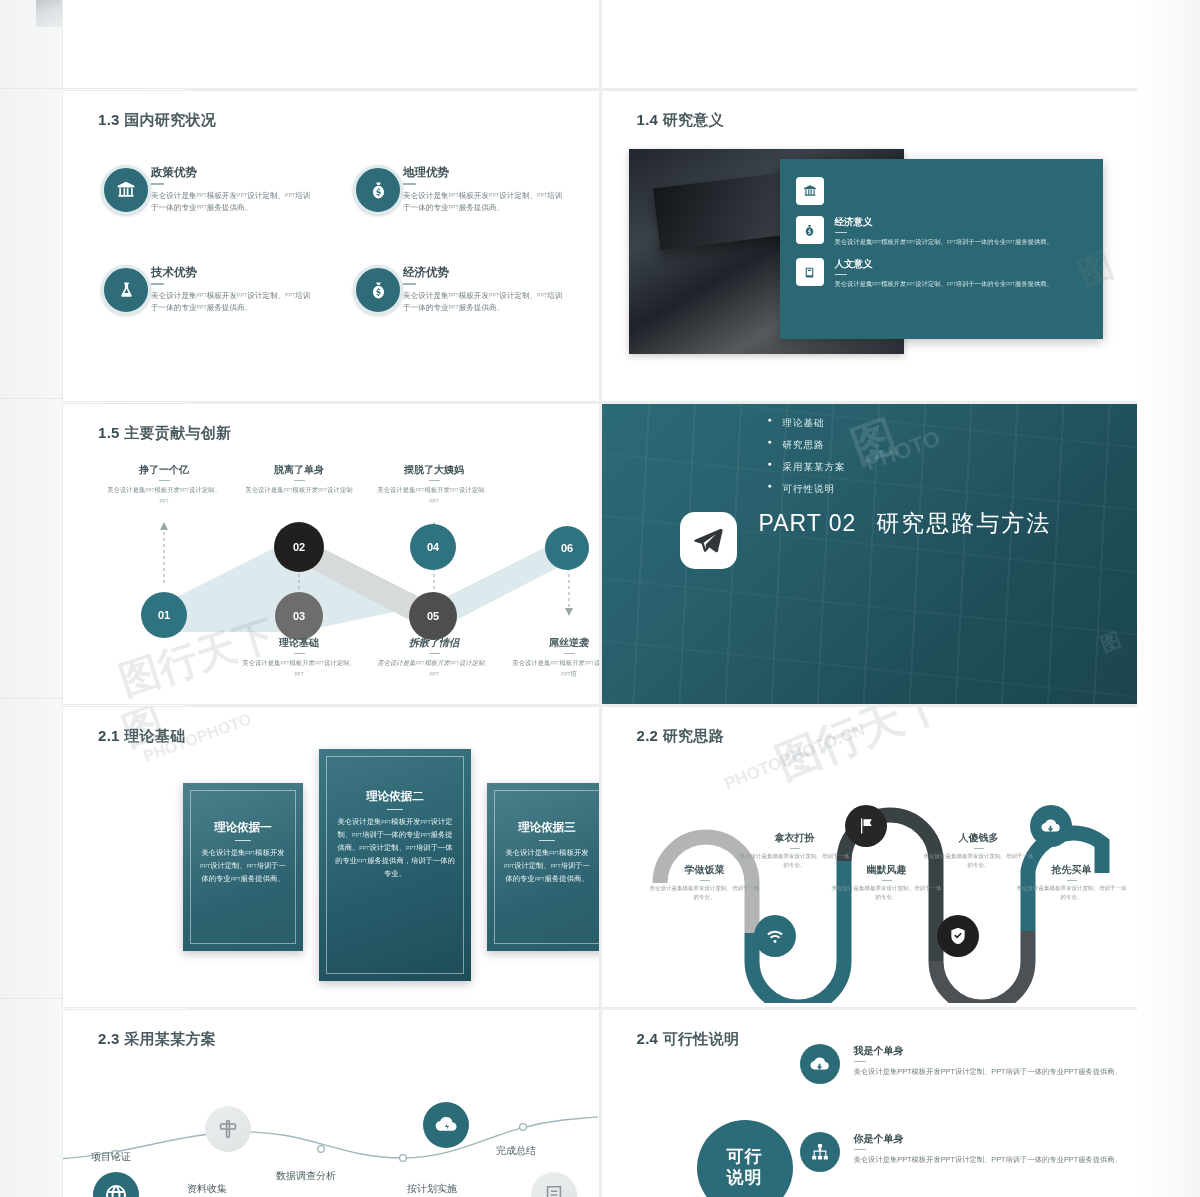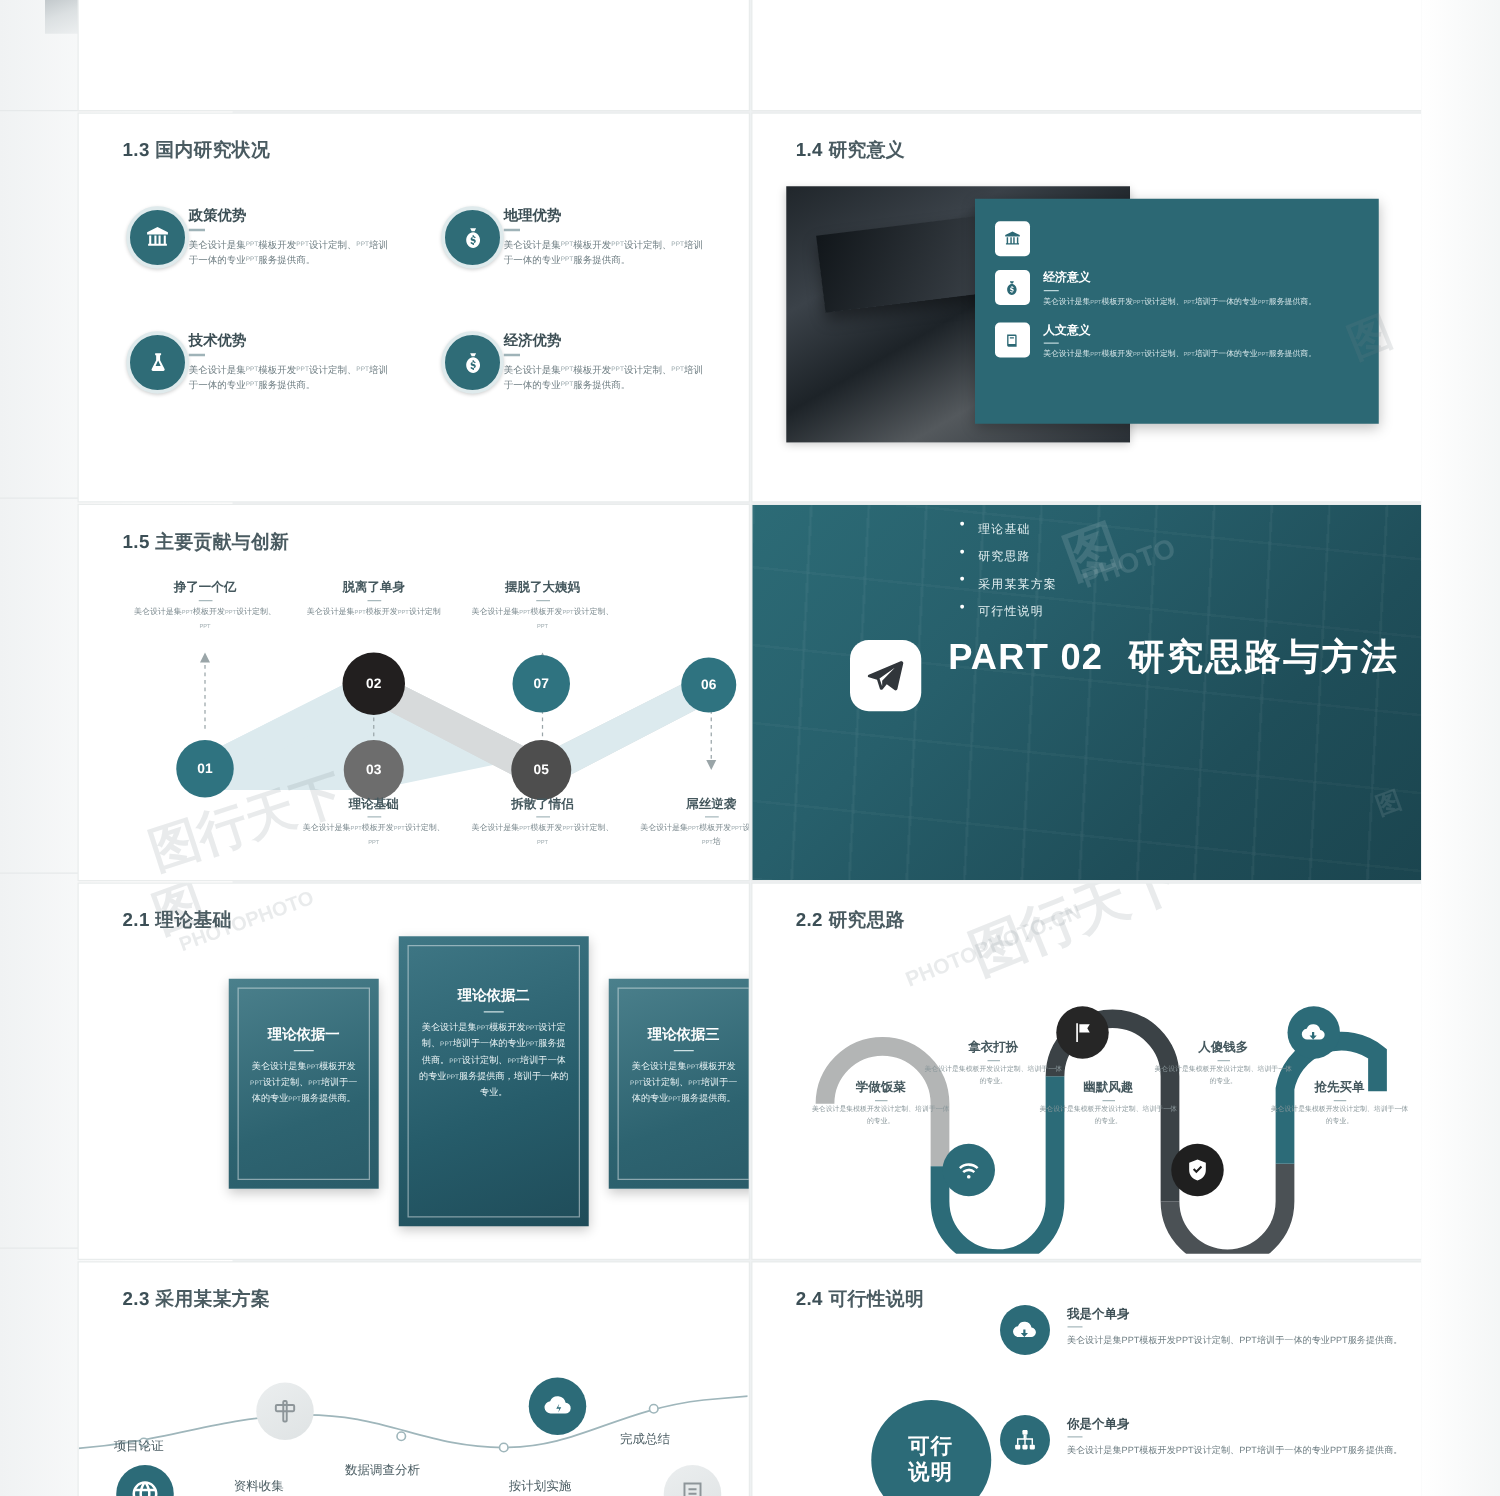--- a/index.html
+++ b/index.html
@@ -79,21 +79,21 @@
   
   .part { background:
      linear-gradient(135deg,#2c6b76 0%,#275f6b 35%,#1f4e59 70%,#1b454f 100%); }
   .part::before { content:""; position:absolute; inset:0; opacity:.085;
      background:
        repeating-linear-gradient(93deg, rgba(255,255,255,.55) 0 2px, transparent 2px 46px),
        repeating-linear-gradient(6deg, rgba(255,255,255,.35) 0 2px, transparent 2px 62px); }
   .part-wrap { position: absolute; left: 78px; top: 108px; display: flex; gap: 22px; }
   .plane { width: 57px; height: 57px; border-radius: 15px; background: #fff;
            display: flex; align-items: center; justify-content: center; flex: 0 0 auto; }
-  .part h1 { font-size: 29px; color: #fff; font-weight: bold; letter-spacing: 1px;
+  .part h1 { font-size: 23px; color: #fff; font-weight: normal; letter-spacing: 1px;
              white-space: nowrap; line-height: 1; }
   .part h1 .cn { margin-left: 20px; letter-spacing: 2px; }
   .part ul { list-style: none; margin-top: 13px; margin-left: 166px; }
   .part li { font-size: 9.5px; color: #e2eff1; margin-bottom: 9px; position: relative;
              padding-left: 15px; letter-spacing: 1px; }
   .part li::before { content: "●"; position: absolute; left: 0; top: -1px; font-size: 7px; color: #fff; }
 
   
   .tcard { position: absolute; background: linear-gradient(160deg,#4b808c,#2d6370 65%,#2a5c69);
            box-shadow: 0 3px 9px rgba(0,0,0,.22); color: #fff; text-align: center; }
@@ -320,21 +320,21 @@
           <div class="node" style="left:78px;top:148px;width:46px;height:46px;background:#2f7380;">
               <span>01</span>
             </div>
           <div class="node" style="left:211px;top:78px;width:50px;height:50px;background:#221f1f;">
               <span>02</span>
             </div>
           <div class="node" style="left:212px;top:148px;width:48px;height:48px;background:#6d6d6d;">
               <span>03</span>
             </div>
           <div class="node" style="left:347px;top:80px;width:46px;height:46px;background:#2f7380;">
-              <span>07</span>
+              <span>04</span>
             </div>
           <div class="node" style="left:346px;top:148px;width:48px;height:48px;background:#4e4e4e;">
               <span>05</span>
             </div>
           <div class="node" style="left:482px;top:82px;width:44px;height:44px;background:#2f7380;">
               <span>06</span>
             </div>
 
           <div class="lbl" style="left:41px;top:19px;">
             <h4>挣了一个亿</h4>
@@ -344,21 +344,21 @@
           <div class="lbl" style="left:176px;top:192px;">
             <h4>理论基础</h4>
               <div class="dash"></div>
             <p>美仑设计是集<span class="ppt">PPT</span>模板开发<span class="ppt">PPT</span>设计定制、<span class="ppt">PPT</span></p>
           </div>
           <div class="lbl" style="left:176px;top:19px;">
             <h4>脱离了单身</h4>
               <div class="dash"></div>
             <p>美仑设计是集<span class="ppt">PPT</span>模板开发<span class="ppt">PPT</span>设计定制</p>
           </div>
-          <div class="lbl" style="left:311px;top:192px;">
+          <div class="lbl" style="left:311px;top:192px;font-style:italic;">
             <h4>拆散了情侣</h4>
               <div class="dash"></div>
             <p>美仑设计是集<span class="ppt">PPT</span>模板开发<span class="ppt">PPT</span>设计定制、<span class="ppt">PPT</span></p>
           </div>
           <div class="lbl" style="left:311px;top:19px;">
             <h4>摆脱了大姨妈</h4>
               <div class="dash"></div>
             <p>美仑设计是集<span class="ppt">PPT</span>模板开发<span class="ppt">PPT</span>设计定制、<span class="ppt">PPT</span></p>
           </div>
           <div class="lbl" style="left:446px;top:192px;">

